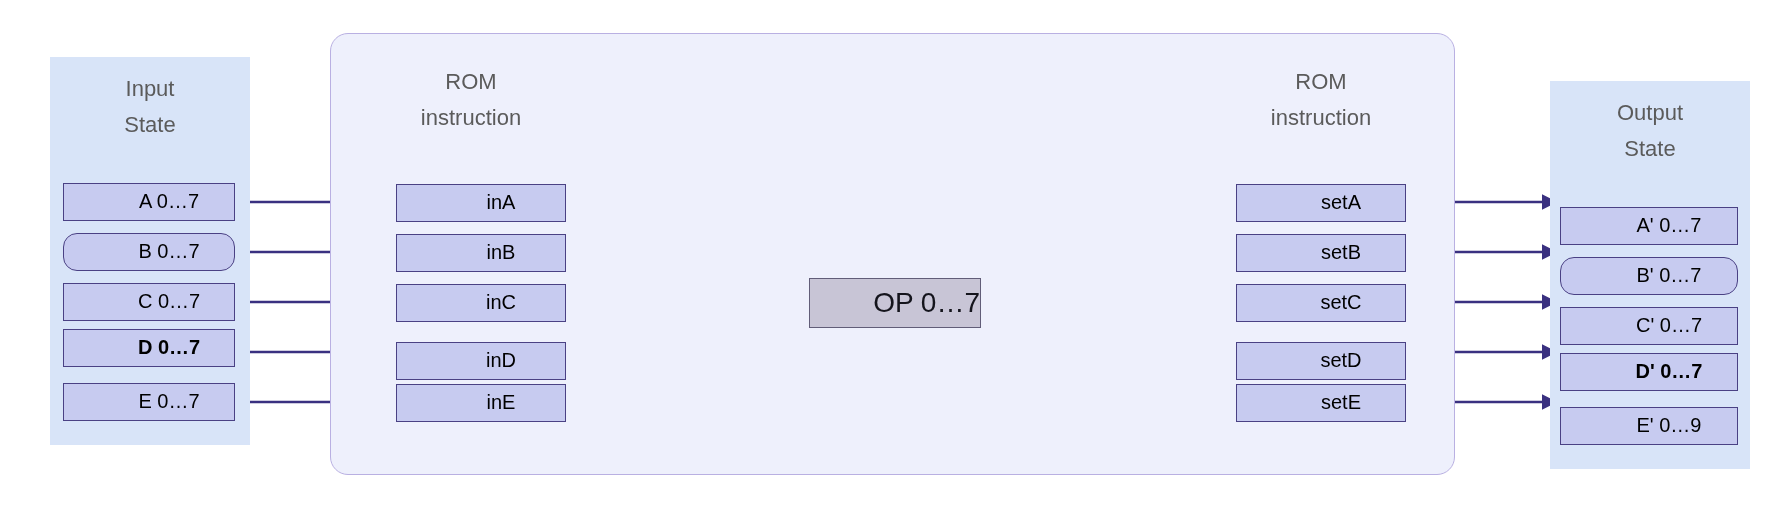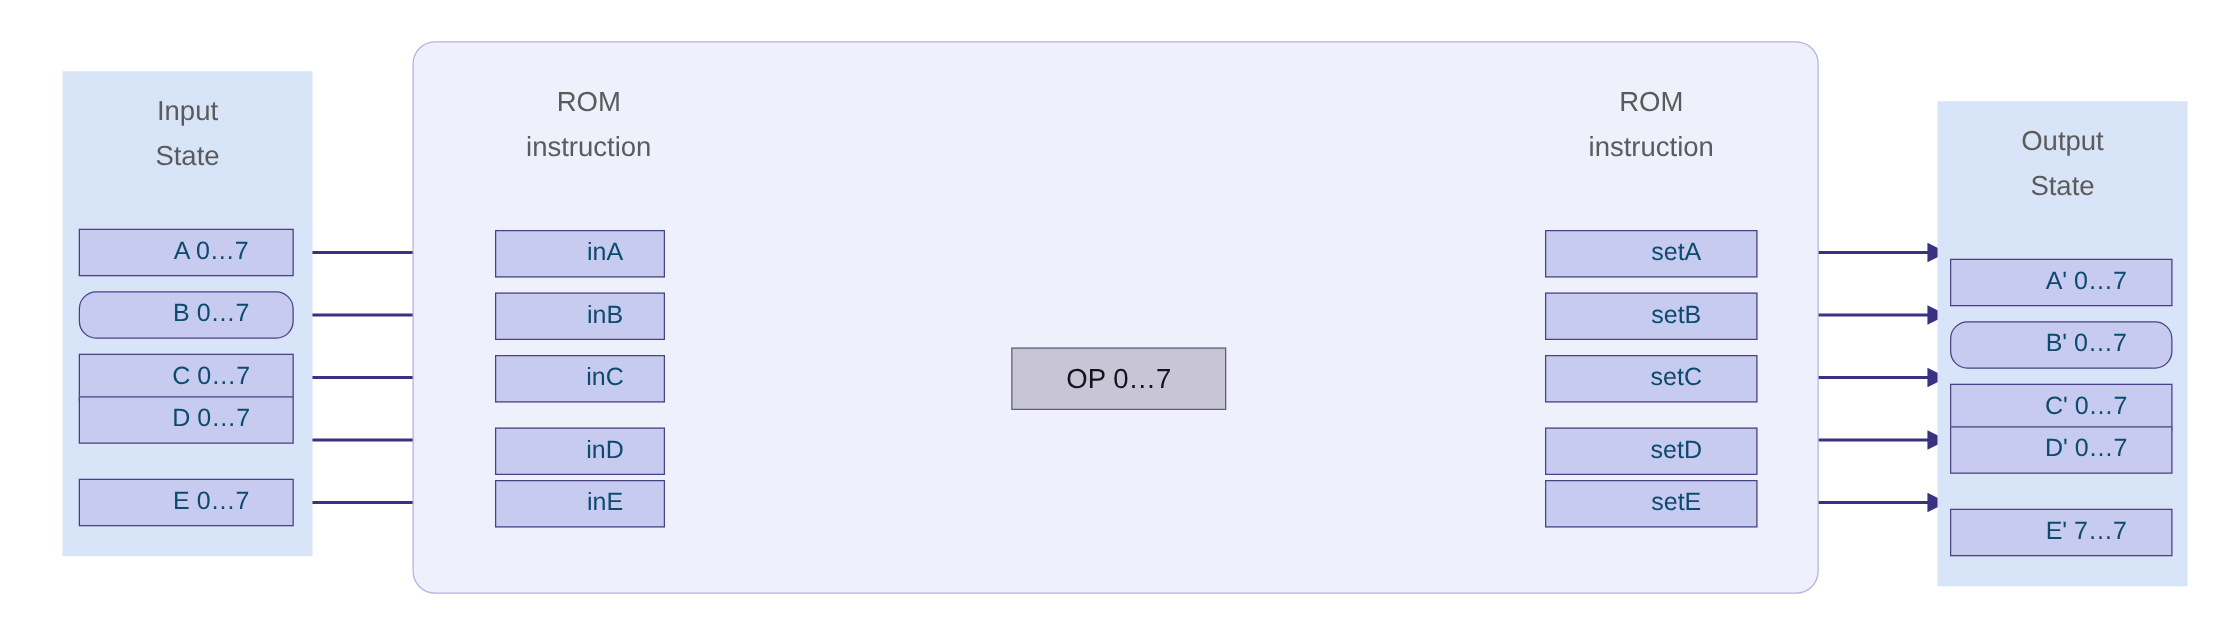--- a/index.html
+++ b/index.html
@@ -41,42 +41,42 @@
   }
   .panel .heading { left: 0; top: 14px; width: 100%; }
   .heading-rom-left  { left: 30px;  top: 30px; width: 220px; }
   .heading-rom-right { left: 880px; top: 30px; width: 220px; }
   .box {
     position: absolute;
     height: 38px;
     line-height: 35px;
     text-align: center;
     font-size: 20px;
-    color: #0c4a6e;
+    color: #000000;
     background: #c7cbf0;
     border: 1.6px solid #4a4184;
     box-sizing: border-box;
     padding-left: 40px;
   }
   
   .pr0 { top: 126px; } .pr1 { top: 176px; border-radius: 14px; } .pr2 { top: 226px; }
-  .pr3 { top: 260px; } .pr4 { top: 326px; }
+  .pr3 { top: 272px; font-weight: bold; } .pr4 { top: 326px; }
   
   .mr0 { top: 150px; } .mr1 { top: 200px; } .mr2 { top: 250px; }
   .mr3 { top: 308px; } .mr4 { top: 350px; }
   .col-input  { left: 13px;  width: 172px; }
-  .col-in     { left: 65px;  width: 136px; }
+  .col-in     { left: 65px;  width: 170px; }
   .col-set    { left: 905px; width: 170px; }
   .col-output { left: 10px;  width: 178px; }
   .op-box {
     position: absolute;
     left: 478px; top: 244px; width: 172px; height: 50px;
     line-height: 47px;
-    text-align: center;
-    font-size: 22px;
+    text-align: right;
+    font-size: 28px;
     color: #14141c;
     background: #c8c5d6;
     border: 1.6px solid #615d78;
     box-sizing: border-box;
   }
 </style>
 </head>
 <body>
 
 <div class="stage">
@@ -146,16 +146,16 @@
     <div class="box col-set mr4">setE</div>
   </div>
 
   <div class="panel panel-output">
     <div class="heading">Output
 State</div>
     <div class="box col-output pr0">A' 0…7</div>
     <div class="box col-output pr1">B' 0…7</div>
     <div class="box col-output pr2">C' 0…7</div>
     <div class="box col-output pr3">D' 0…7</div>
-    <div class="box col-output pr4">E' 7…7</div>
+    <div class="box col-output pr4">E' 0…9</div>
   </div>
 
 </div>
 
 </body></html>

